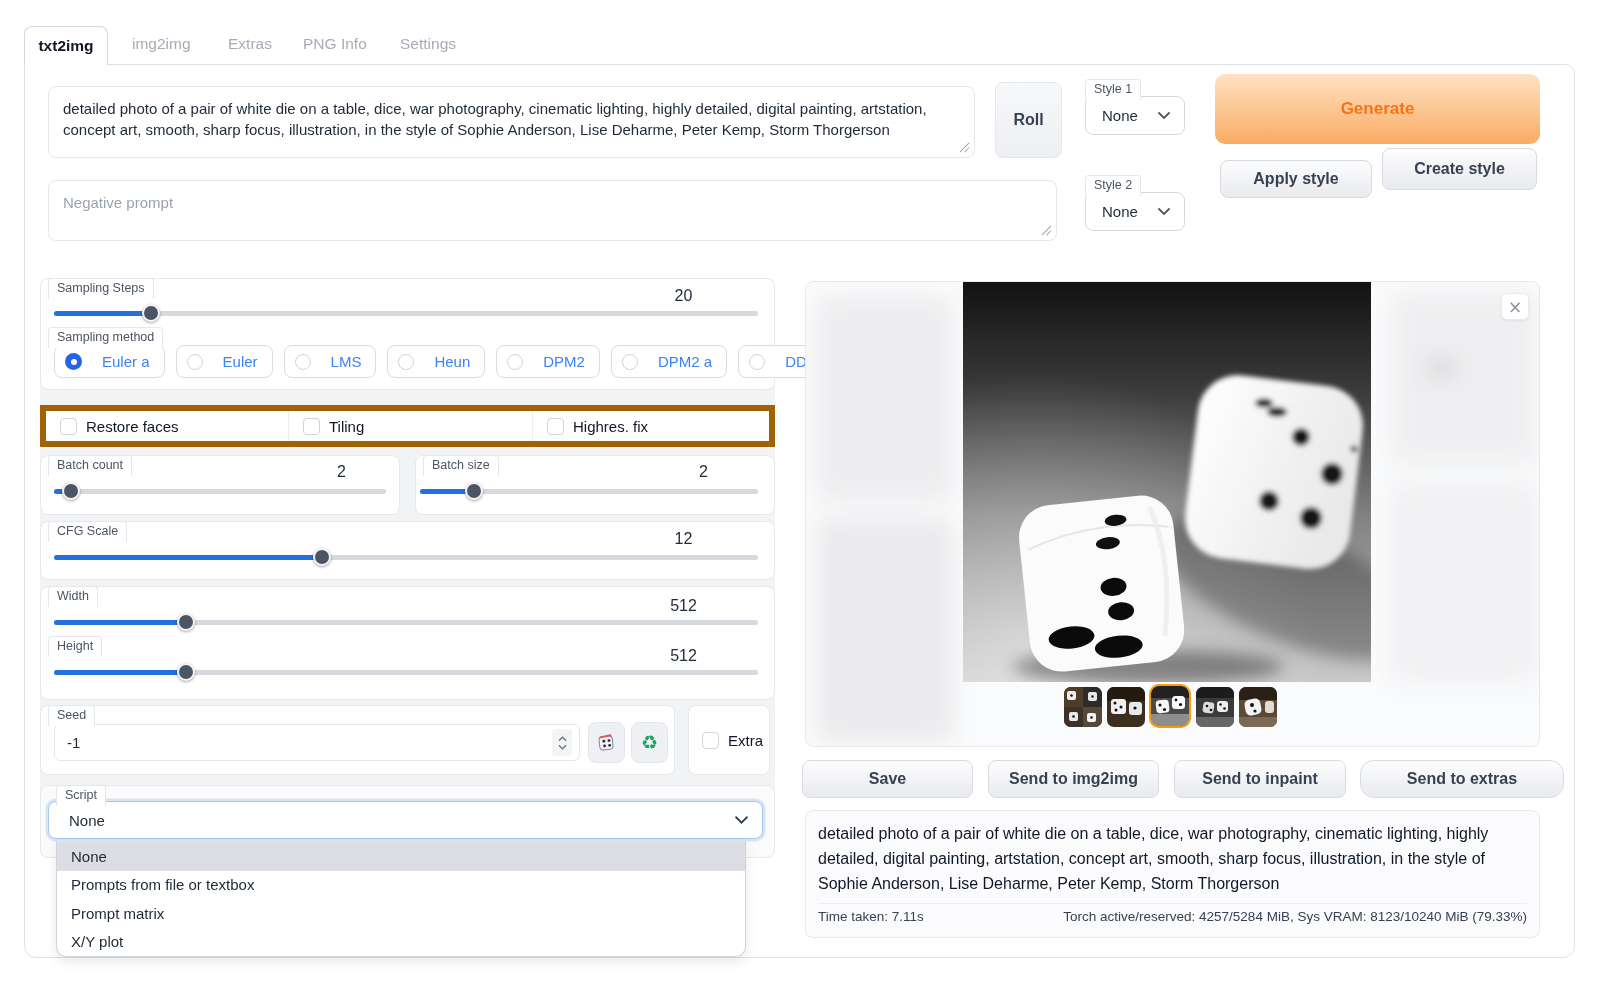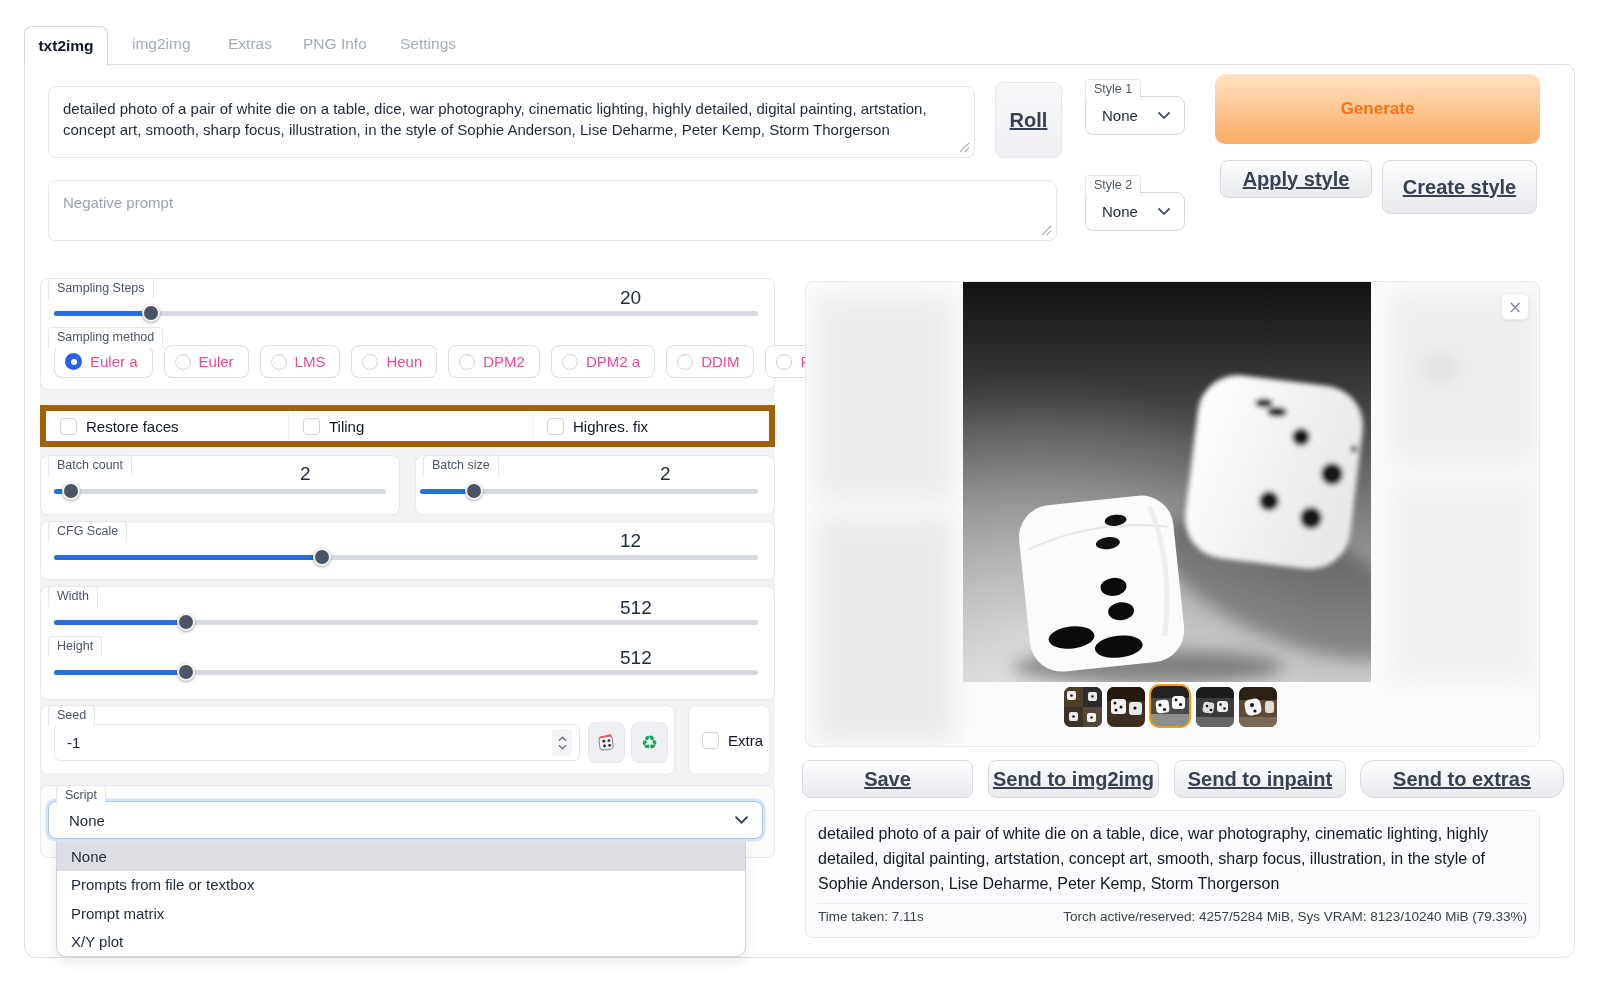--- a/index.html
+++ b/index.html
@@ -17,42 +17,42 @@
     border:1px solid #d5d9df; border-bottom:1px solid #fff; border-radius:8px 8px 0 0;
     display:flex; align-items:center; justify-content:center;
     font-weight:bold; font-size:15.5px; color:#111827; z-index:3; }
   .tab-inactive { top:35px; font-size:15.5px; color:#a6acb6; }
 
   
   .chip { background:#fff; border:1px solid #e5e7eb; border-bottom:none;
     border-radius:4px 4px 0 0; font-size:12.5px; color:#4b5563;
     padding:2px 8px 3px; z-index:2; line-height:15px; }
   .box { background:#fff; border:1px solid #e7e9ed; border-radius:8px; }
-  .val { font-size:19px; color:#1f2937; text-align:left; }
+  .val { font-size:16px; color:#1f2937; text-align:center; }
   .gbtn { display:flex; align-items:center; justify-content:center;
     background:linear-gradient(180deg,#fdfdfe,#e8eaee); border:1px solid #d8dce1;
-    border-radius:8px; font-weight:bold; font-size:20px; color:#374151; cursor:pointer;text-decoration:underline; }
+    border-radius:8px; font-weight:bold; font-size:16px; color:#374151; cursor:pointer; }
   textarea { border:1px solid #e5e7eb; border-radius:8px; background:#fff;
     font-family:"Liberation Sans", sans-serif; font-size:15px; line-height:21px;
     color:#1f2937; padding:11px 14px; resize:none; outline:none; width:100%; height:100%; }
   textarea::placeholder { color:#9ca3af; }
   .resize-glyph { width:11px; height:11px; opacity:.65; }
 
   .slider { height:18px; }
   .slider .track { position:absolute; left:0; right:0; top:7px; height:4.5px;
     background:#d6d9de; border-radius:3px; }
   .slider .fill { position:absolute; left:0; top:0; height:100%;
     background:#2470df; border-radius:3px; }
   .slider .knob { position:absolute; top:0; width:18px; height:18px; border-radius:50%;
     background:#4b5563; border:2px solid #f4f4f5; box-shadow:0 1px 3px rgba(0,0,0,.35); }
 
   .radio-row { display:flex; gap:11px; }
-  .radio-chip { display:flex; align-items:center; gap:8px; height:33px;
+  .radio-chip { display:flex; align-items:center; gap:20px; height:33px;
     background:#fff; border:1px solid #d9dce1; border-radius:8px;
-    padding:0 14px 0 10px; font-size:15px; color:#ec4899; cursor:pointer; }
+    padding:0 14px 0 10px; font-size:15px; color:#3b82f6; cursor:pointer; }
   .rdot { width:16px; height:16px; border-radius:50%; border:1.5px solid #cfd4da; background:#fff; }
   .rdot.on { border:none; background:#2563eb; position:relative; width:17px; height:17px; }
   .rdot.on::after { content:""; position:absolute; left:5.5px; top:5.5px;
     width:6px; height:6px; border-radius:50%; background:#fff; }
 
   .cbox { width:17px; height:17px; border:1.5px solid #cfd4da; border-radius:4px; background:#fff; }
   .check-item { display:flex; align-items:center; gap:9px; font-size:15px; color:#111827; }
 
   .select { background:#fff; border:1px solid #d5d9df; border-radius:8px;
     display:flex; align-items:center; justify-content:space-between;
@@ -119,21 +119,21 @@
     <span>None</span>
     <svg width="12" height="8" viewBox="0 0 12 8">
         <path d="M1 1l5 5 5-5" stroke="#4b5563" stroke-width="1.8" fill="none" stroke-linecap="round"></path>
       </svg>
   </div>
 
   <div class="abs" style="left:1215px; top:74px; width:325px; height:70px; border-radius:10px;
        background:linear-gradient(180deg,#ffe2c4,#f9ab62); display:flex; align-items:center; justify-content:center;
        font-weight:bold; font-size:17px; color:#f97316; cursor:pointer;">Generate</div>
   <div class="abs gbtn" style="left:1220px; top:160px; width:152px; height:38px;">Apply style</div>
-  <div class="abs gbtn" style="left:1382px; top:160px; width:155px; height:54px;">Create style</div>
+  <div class="abs gbtn" style="left:1382px; top:148px; width:155px; height:42px;">Create style</div>
 
   <div class="abs" style="left:48px; top:180px; width:1009px; height:61px;">
     <textarea spellcheck="false" placeholder="Negative prompt" style=""></textarea>
     <svg class="abs resize-glyph" style="right:5px; bottom:5px;" viewBox="0 0 12 12">
       <path d="M11 1L1 11 M11 6L6 11" stroke="#6b7280" stroke-width="1.1" fill="none"></path>
     </svg>
   </div>
 
   <div class="abs" style="left:40px; top:278px; width:735px; height:580px; background:#f2f3f5; border-radius:8px;"></div>
 

